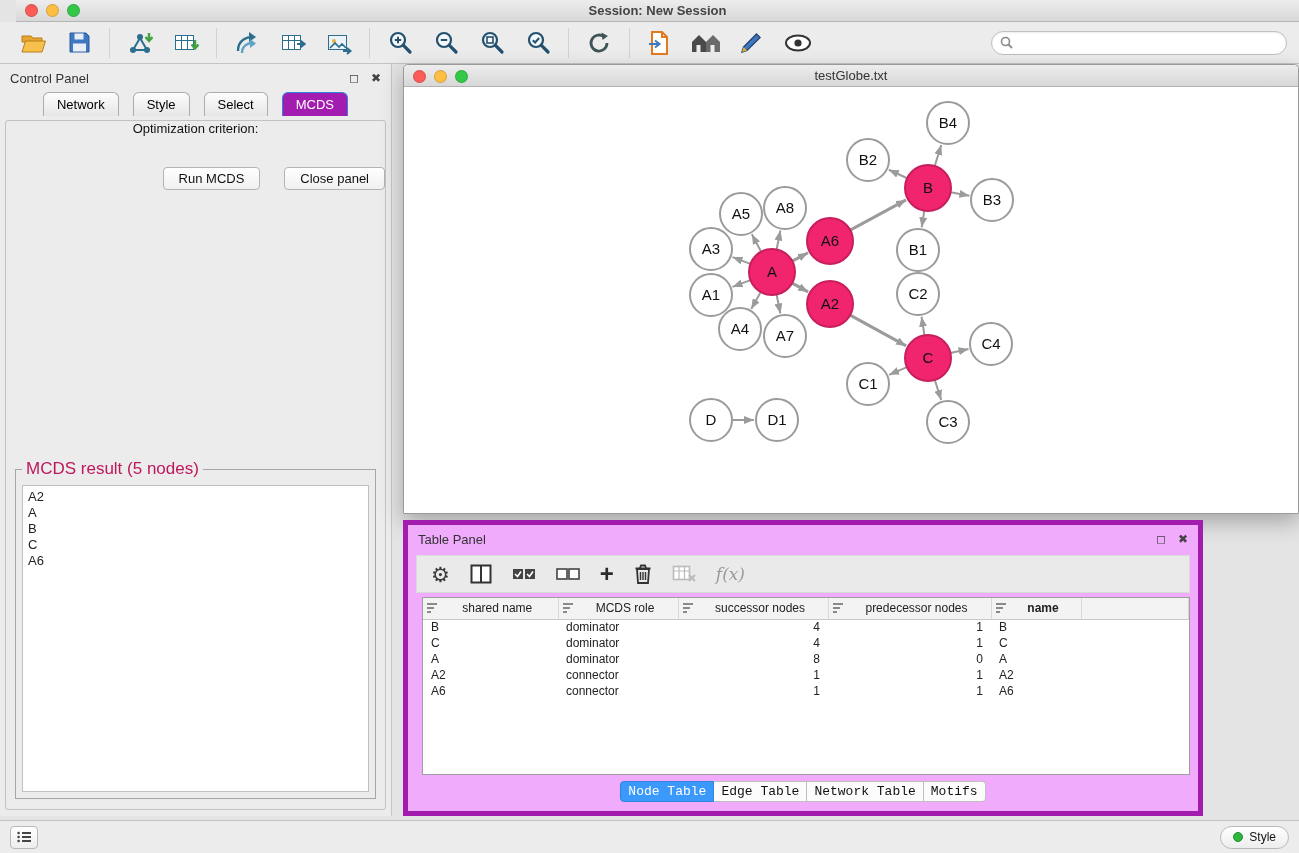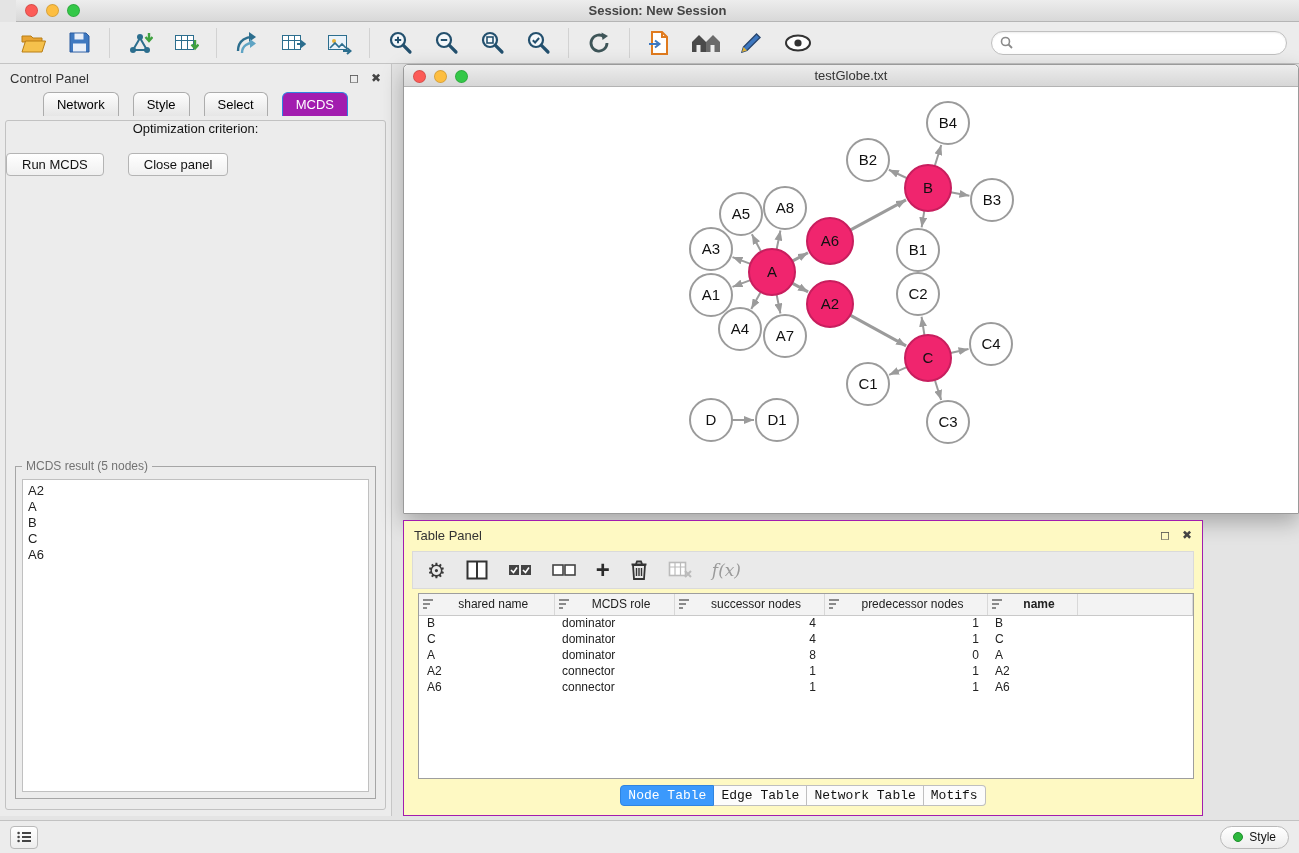--- a/index.html
+++ b/index.html
@@ -28,36 +28,36 @@
   .panel-icons{margin-left:auto;display:flex;gap:12px;color:#444;font-size:12px;align-items:center}
   .panel-icons span{cursor:pointer}
   .ptabs{display:flex;justify-content:center;gap:14px;height:24px}
   .ptab{padding:3px 13px;border:1px solid #ACACAC;border-bottom:none;border-radius:6px 6px 0 0;background:linear-gradient(#FDFDFD,#E6E6E6);font-size:13px;cursor:pointer;font-family:inherit}
   .ptab.active{background:#a21caf;color:#fff;border-color:#2F84E0}
   .panel-content{position:absolute;left:5px;right:5px;top:56px;bottom:6px;border:1px solid #C2C2C2;border-radius:3px}
   .opt-label{text-align:center;font-size:13px;color:#111}
   .dropdown{width:312px;height:24px;margin:11px auto 0;border:1px solid #B5B5B5;border-radius:4px;background:#fff;display:flex;align-items:center;overflow:hidden;cursor:pointer}
   .dropdown .val{flex:1;padding:0 8px;font-size:13px;white-space:nowrap}
   .stepper{width:19px;height:24px;background:linear-gradient(#6FB1F9,#2E7CF6);display:flex;flex-direction:column;align-items:center;justify-content:center;color:#fff;font-size:6px;line-height:6px;border-left:1px solid #2E7CF6}
-  .btn-row{display:flex;justify-content:flex-start;gap:24px;margin-top:17px}
+  .btn-row{display:flex;justify-content:flex-end;gap:24px;margin-top:31px}
   .mbtn{background:linear-gradient(#FFFFFF,#F0F0F0);border:1px solid #B4B4B4;border-radius:4px;padding:3px 15px;font-size:13px;cursor:pointer;font-family:inherit;color:#111}
   .result-fieldset{position:absolute;left:9px;right:9px;top:338px;bottom:10px;border:1px solid #A6A6A6;padding:6px}
-  .result-fieldset legend{font-size:12px;padding:0 4px;color:#737373}
+  .result-fieldset legend{font-size:17px;padding:0 4px;color:#be185d}
   .result-list{width:100%;height:100%;background:#fff;border:1px solid #C0C0C0;padding:3px 5px;overflow:hidden}
   .result-item{line-height:16px;font-size:13px}
 
   
   .network-window{position:absolute;left:403px;top:64px;width:896px;height:450px;background:#fff;border:1px solid #9A9A9A;box-shadow:0 8px 22px rgba(0,0,0,.28);border-radius:5px 5px 1px 1px}
   .nw-titlebar{height:22px;background:linear-gradient(#EDEDED,#D7D7D7);border-bottom:1px solid #B3B3B3;border-radius:5px 5px 0 0;position:relative;display:flex;align-items:center;justify-content:center}
   .nw-title{font-size:13px;color:#333}
   .nw-canvas{position:absolute;top:24px;left:3px;right:3px;bottom:3px;background:#fff;overflow:hidden}
   .nw-canvas svg{display:block}
 
   
-  .table-panel{position:absolute;left:403px;top:520px;width:800px;height:296px;background:#fef9c3;border:1px solid #a21caf}
+  .table-panel{position:absolute;left:403px;top:520px;width:800px;height:296px;background:#f0abfc;border:5px solid #a21caf}
   .tp-toolbar{height:38px;margin:2px 8px 0 8px;display:flex;align-items:center;gap:20px;padding:0 14px;border:1px solid #DADADA;background:#EAEAEA}
   .tp-icon-btn{background:none;border:none;cursor:pointer;display:flex;align-items:center;justify-content:center;height:30px}
   .gear-glyph{font-size:21px;color:#3A3A3A;line-height:1}
   .plus-glyph{font-size:24px;font-weight:bold;color:#2B2B2B;line-height:1}
   .fx-glyph{font-family:"DejaVu Serif",serif;font-style:italic;font-size:17px;color:#9A9A9A}
   .tp-table{position:absolute;left:14px;right:8px;top:72px;bottom:36px;background:#fff;border:1px solid #9E9E9E;overflow:hidden}
   table{border-collapse:collapse;width:100%;font-size:12px;table-layout:fixed}
   th{background:#F3F3F3;border-right:1px solid #D8D8D8;border-bottom:1px solid #C9C9C9;font-weight:normal;height:21px;padding:0 4px;color:#222}
   th .th-inner{display:flex;align-items:center;gap:4px}
   th .th-label{flex:1;text-align:center}

